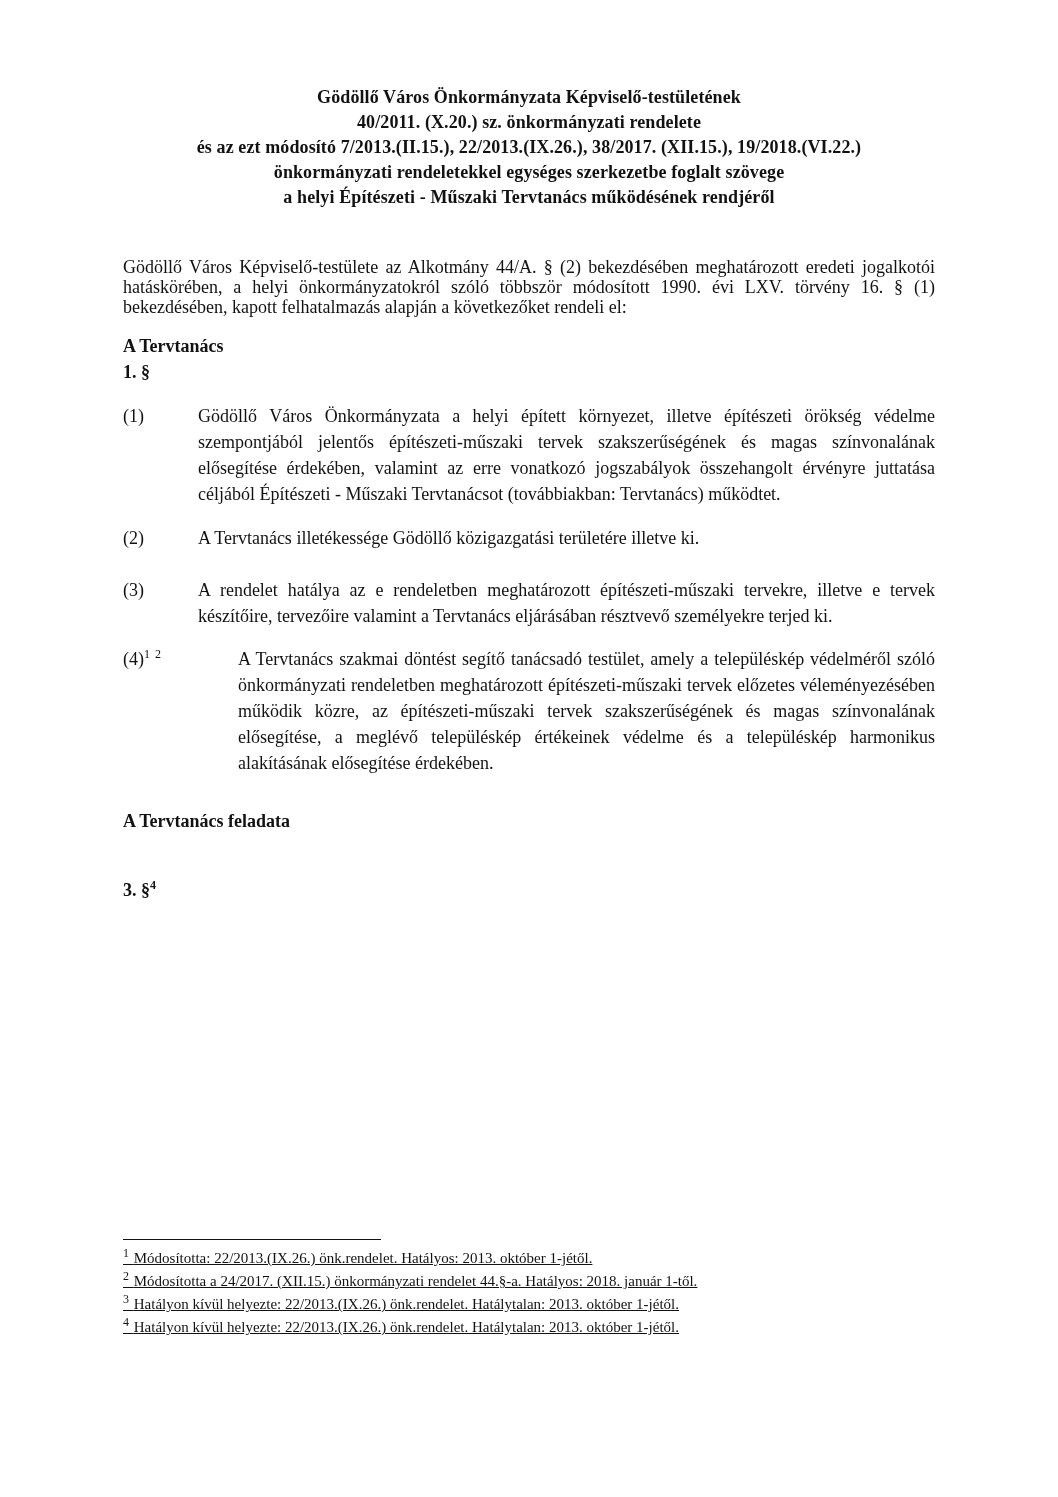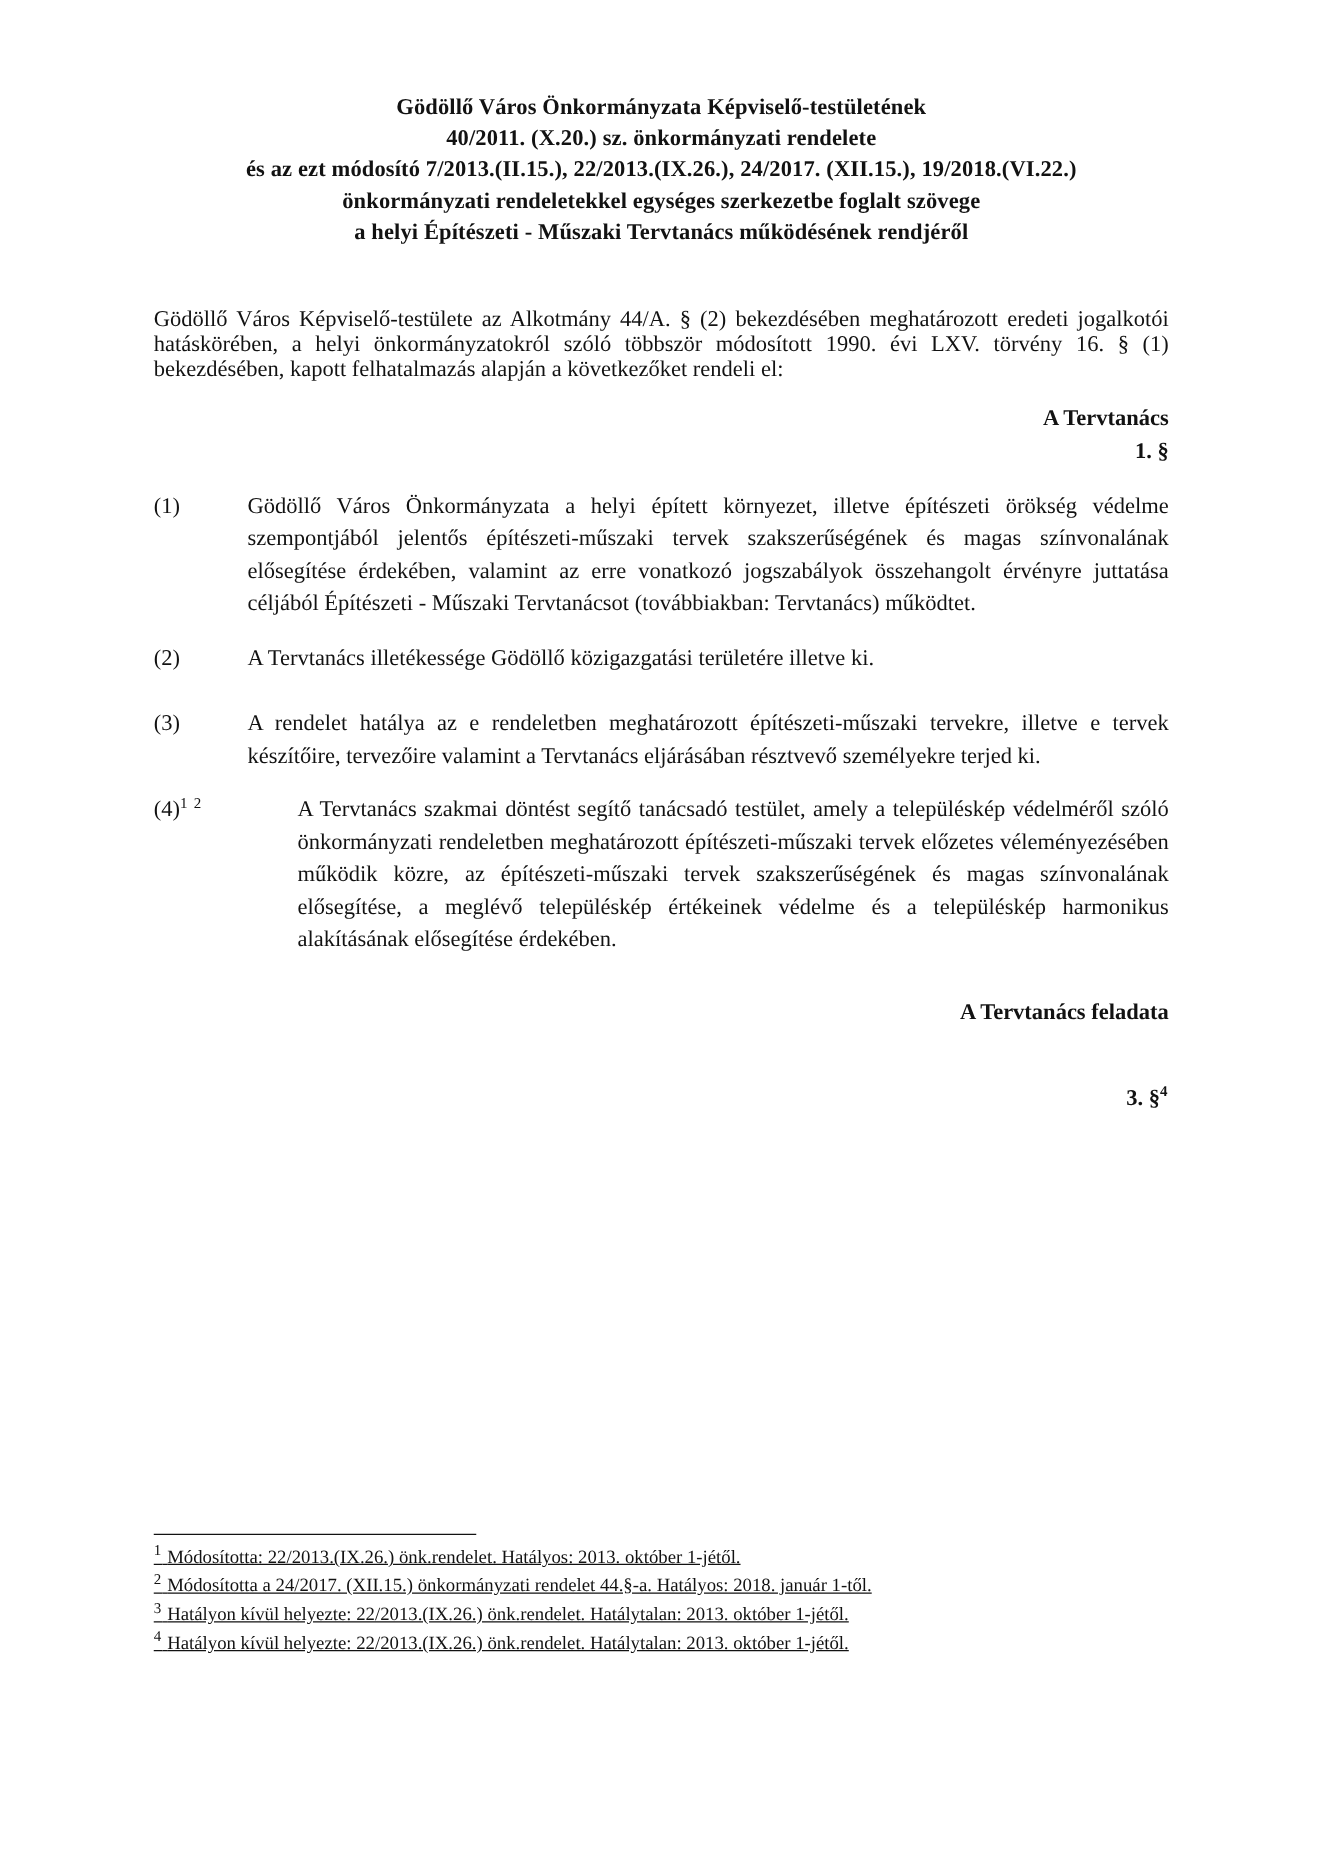--- a/index.html
+++ b/index.html
@@ -22,32 +22,33 @@
     padding: 0 123px;
   }
   
   .title-block {
     padding-top: 73px;
     text-align: center;
     font-weight: bold;
     font-size: 18px;
     line-height: 25px;
     letter-spacing: 0.1px;
+    margin-top: 12px;
   }
   
   .intro {
     margin-top: 47px;
     font-size: 18px;
     line-height: 20px;
     text-align: justify;
     text-justify: inter-word;
   }
   
   .section-heading {
-    text-align: right;
+    text-align: left;
     font-weight: bold;
     font-size: 18px;
     line-height: 26px;
     font-family: Liberation Serif, serif;
   }
   .heading-1 { margin-top: 16px; }
   .heading-2 { margin-top: 32px; }
   .heading-3 { margin-top: 43px; }
   sup {
     font-size: 12px;
@@ -97,21 +98,21 @@
 </style>
 </head>
 <body>
 
 <div class="page">
   <div class="content">
 
     <header class="title-block">
       <div>Gödöllő Város Önkormányzata Képviselő-testületének</div>
       <div>40/2011. (X.20.) sz. önkormányzati rendelete</div>
-      <div>és az ezt módosító 7/2013.(II.15.), 22/2013.(IX.26.), 24/2017. (XII.15.), 19/2018.(VI.22.)</div>
+      <div>és az ezt módosító 7/2013.(II.15.), 22/2013.(IX.26.), 38/2017. (XII.15.), 19/2018.(VI.22.)</div>
       <div>önkormányzati rendeletekkel egységes szerkezetbe foglalt szövege</div>
       <div>a helyi Építészeti - Műszaki Tervtanács működésének rendjéről</div>
     </header>
 
     <p class="intro">Gödöllő Város Képviselő-testülete az Alkotmány 44/A. § (2) bekezdésében meghatározott eredeti jogalkotói hatáskörében, a helyi önkormányzatokról szóló többször módosított 1990. évi LXV. törvény 16. § (1) bekezdésében, kapott felhatalmazás alapján a következőket rendeli el:</p>
 
     <div class="section-heading heading-1">
       <div>A Tervtanács</div>
       <div>1. §</div>
     </div>

